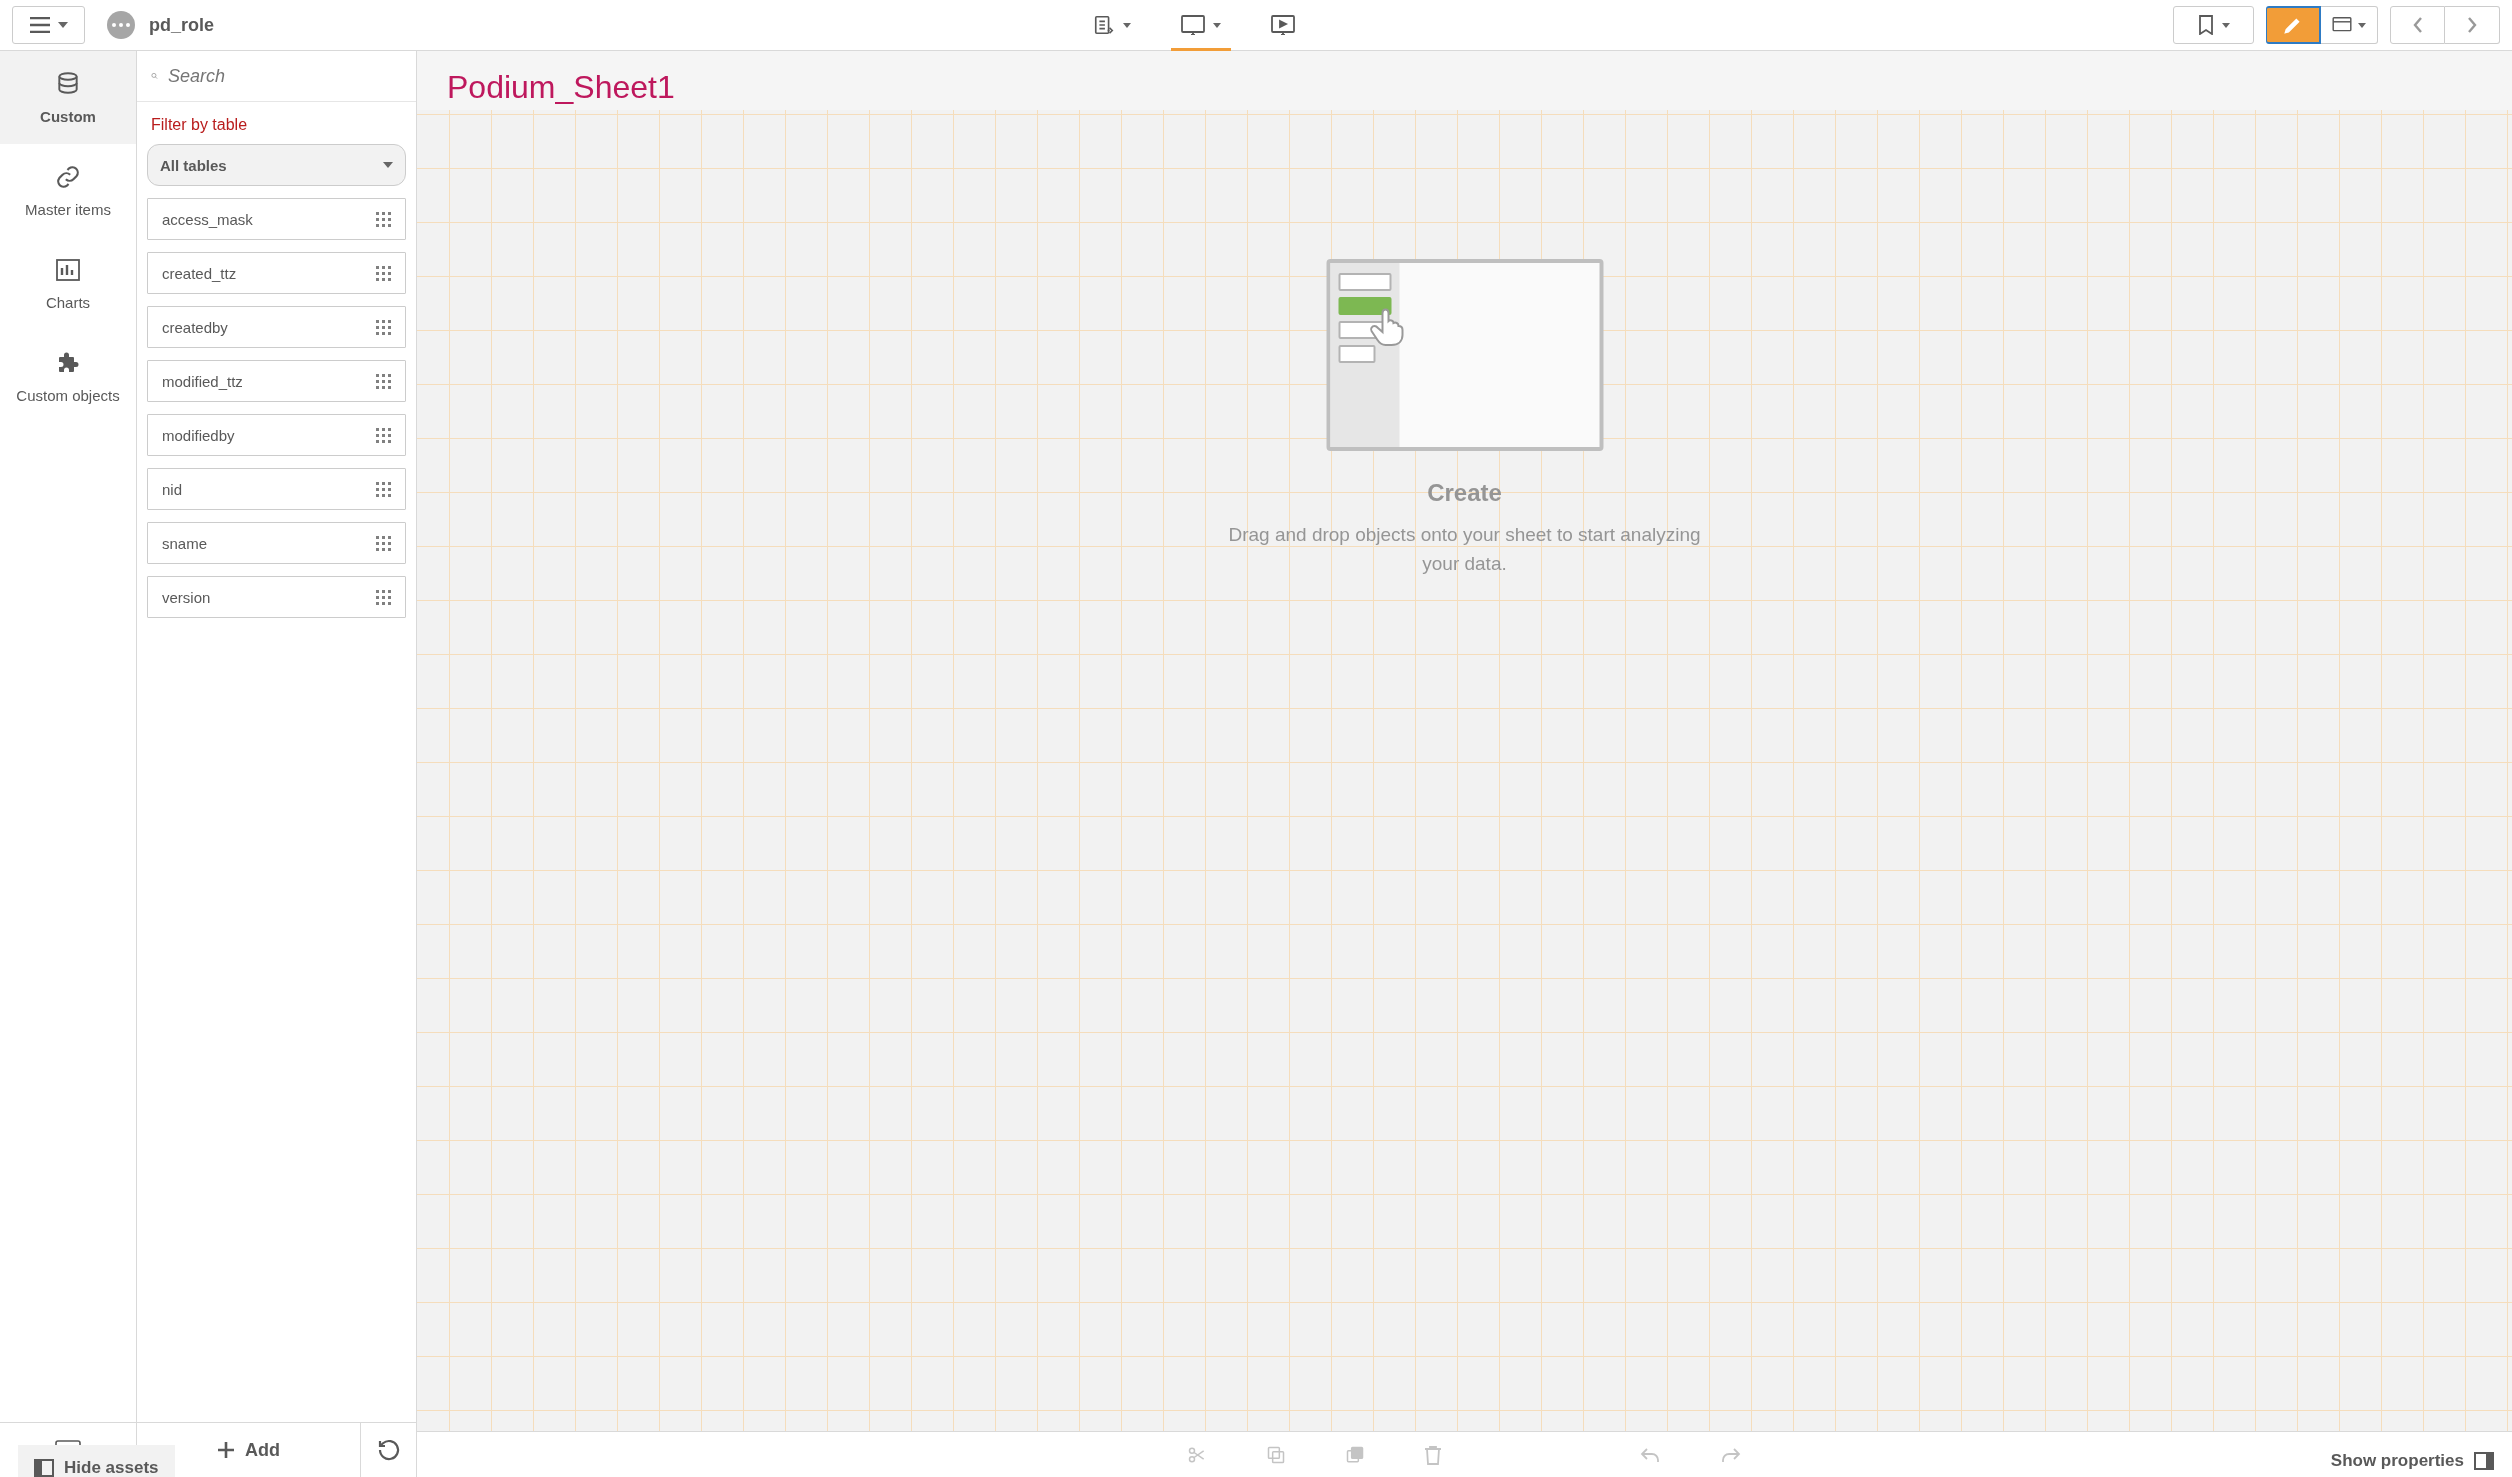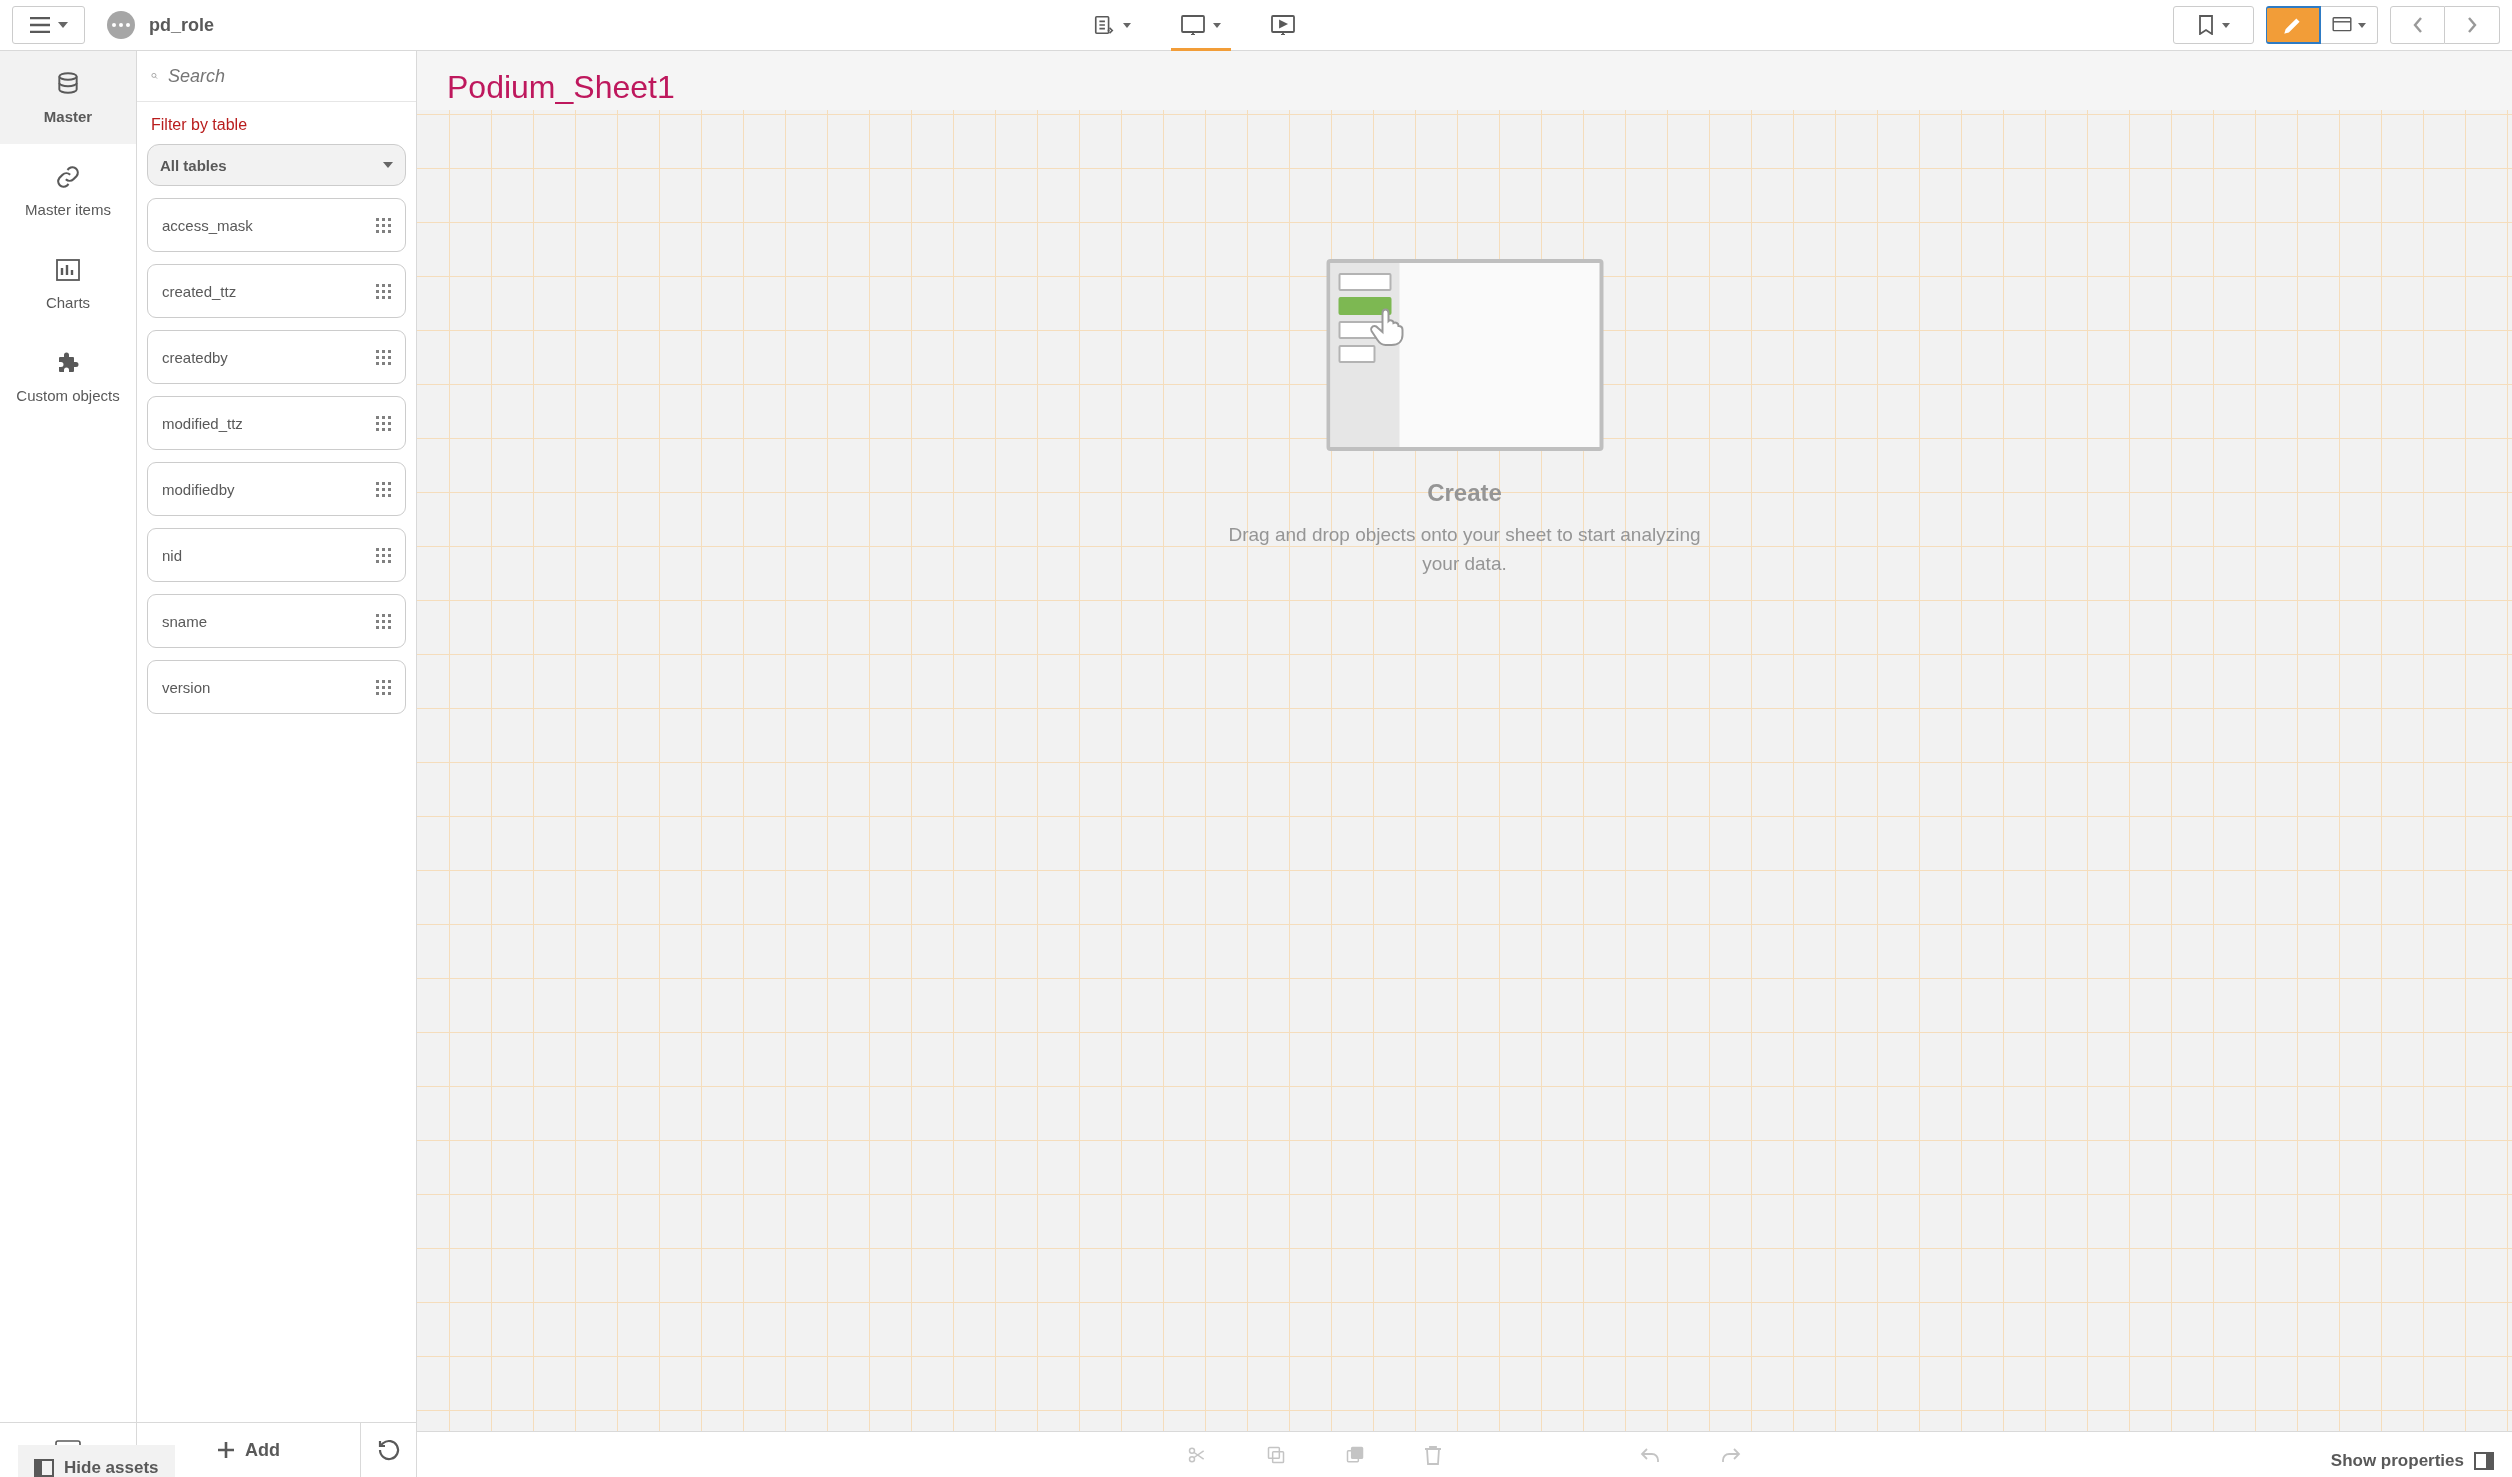--- a/index.html
+++ b/index.html
@@ -43,21 +43,21 @@
   .rail-item .rico { height: 28px; display:flex; align-items:center; justify-content:center; }
 
   
   .assets { width: 280px; border-right: 1px solid #d9d9d9; display: flex; flex-direction: column; background:#fff; }
   .search-row { height: 51px; display: flex; align-items: center; padding: 0 14px; gap: 10px; border-bottom: 1px solid #e6e6e6; }
   .search-row input { border: none; outline: none; font-size: 18px; font-style: italic; color: #999; flex:1; background:transparent; }
   .filter-label { padding: 14px 14px 10px; font-size: 16px; color:#b91c1c; }
   .table-filter { margin: 0 10px 12px; height: 42px; border: 1px solid #ccc; background: #f2f2f2; border-radius: 12px; display: flex; align-items: center; justify-content: space-between; padding: 0 12px; font-weight: 700; cursor:pointer; }
 
   .field-list { flex:1; overflow-y:auto; padding: 0 10px; }
-  .field-item { height: 54px; border: 1px solid #ccc; border-radius: 9px; display: flex; align-items: center; justify-content: space-between; padding: 0 14px; margin-bottom: 12px; cursor: grab; background:#fff; }
+  .field-item { height: 42px; border: 1px solid #ccc; border-radius: 1px; display: flex; align-items: center; justify-content: space-between; padding: 0 14px; margin-bottom: 12px; cursor: grab; background:#fff; }
   .grip-icon { display:grid; grid-template-columns: repeat(3,3px); grid-template-rows: repeat(3,3px); gap:3px; }
   .grip-icon span { width:3px; height:3px; background:#808080; }
 
   .assets-footer { height: 55px; border-top: 1px solid #d9d9d9; display: flex; }
   .add-btn { flex:1; display:flex; align-items:center; justify-content:center; gap:10px; font-size:18px; font-weight:700; cursor:pointer; border-right:1px solid #d9d9d9; }
   .refresh-btn { width: 55px; display:flex; align-items:center; justify-content:center; cursor:pointer; }
 
   
   .canvas-wrap { flex:1; background:#f5f5f5; display:flex; flex-direction:column; min-width:0; }
   .sheet-title { font-size: 32px; color:#be185d; padding: 18px 0 8px 30px; height:59px; }
@@ -181,21 +181,21 @@
 
     <div class="left-rail">
       <div class="rail-item active">
         <span class="rico">
           <svg width="26" height="26" viewBox="0 0 24 24" fill="none" stroke="#595959" stroke-width="1.8">
               <ellipse cx="12" cy="5" rx="8" ry="3"></ellipse>
               <path d="M4 5v6c0 1.7 3.6 3 8 3s8-1.3 8-3V5"></path>
               <path d="M4 11v6c0 1.7 3.6 3 8 3s8-1.3 8-3v-6"></path>
             </svg>
         </span>
-        <span>Master</span>
+        <span>Custom</span>
       </div>
       <div class="rail-item">
         <span class="rico">
           <svg width="26" height="26" viewBox="0 0 24 24" fill="none" stroke="#595959" stroke-width="2">
               <path d="M10 14a5 5 0 0 0 7 0l3-3a5 5 0 0 0-7-7l-1.5 1.5"></path>
               <path d="M14 10a5 5 0 0 0-7 0l-3 3a5 5 0 0 0 7 7l1.5-1.5"></path>
             </svg>
         </span>
         <span>Master items</span>
       </div>

